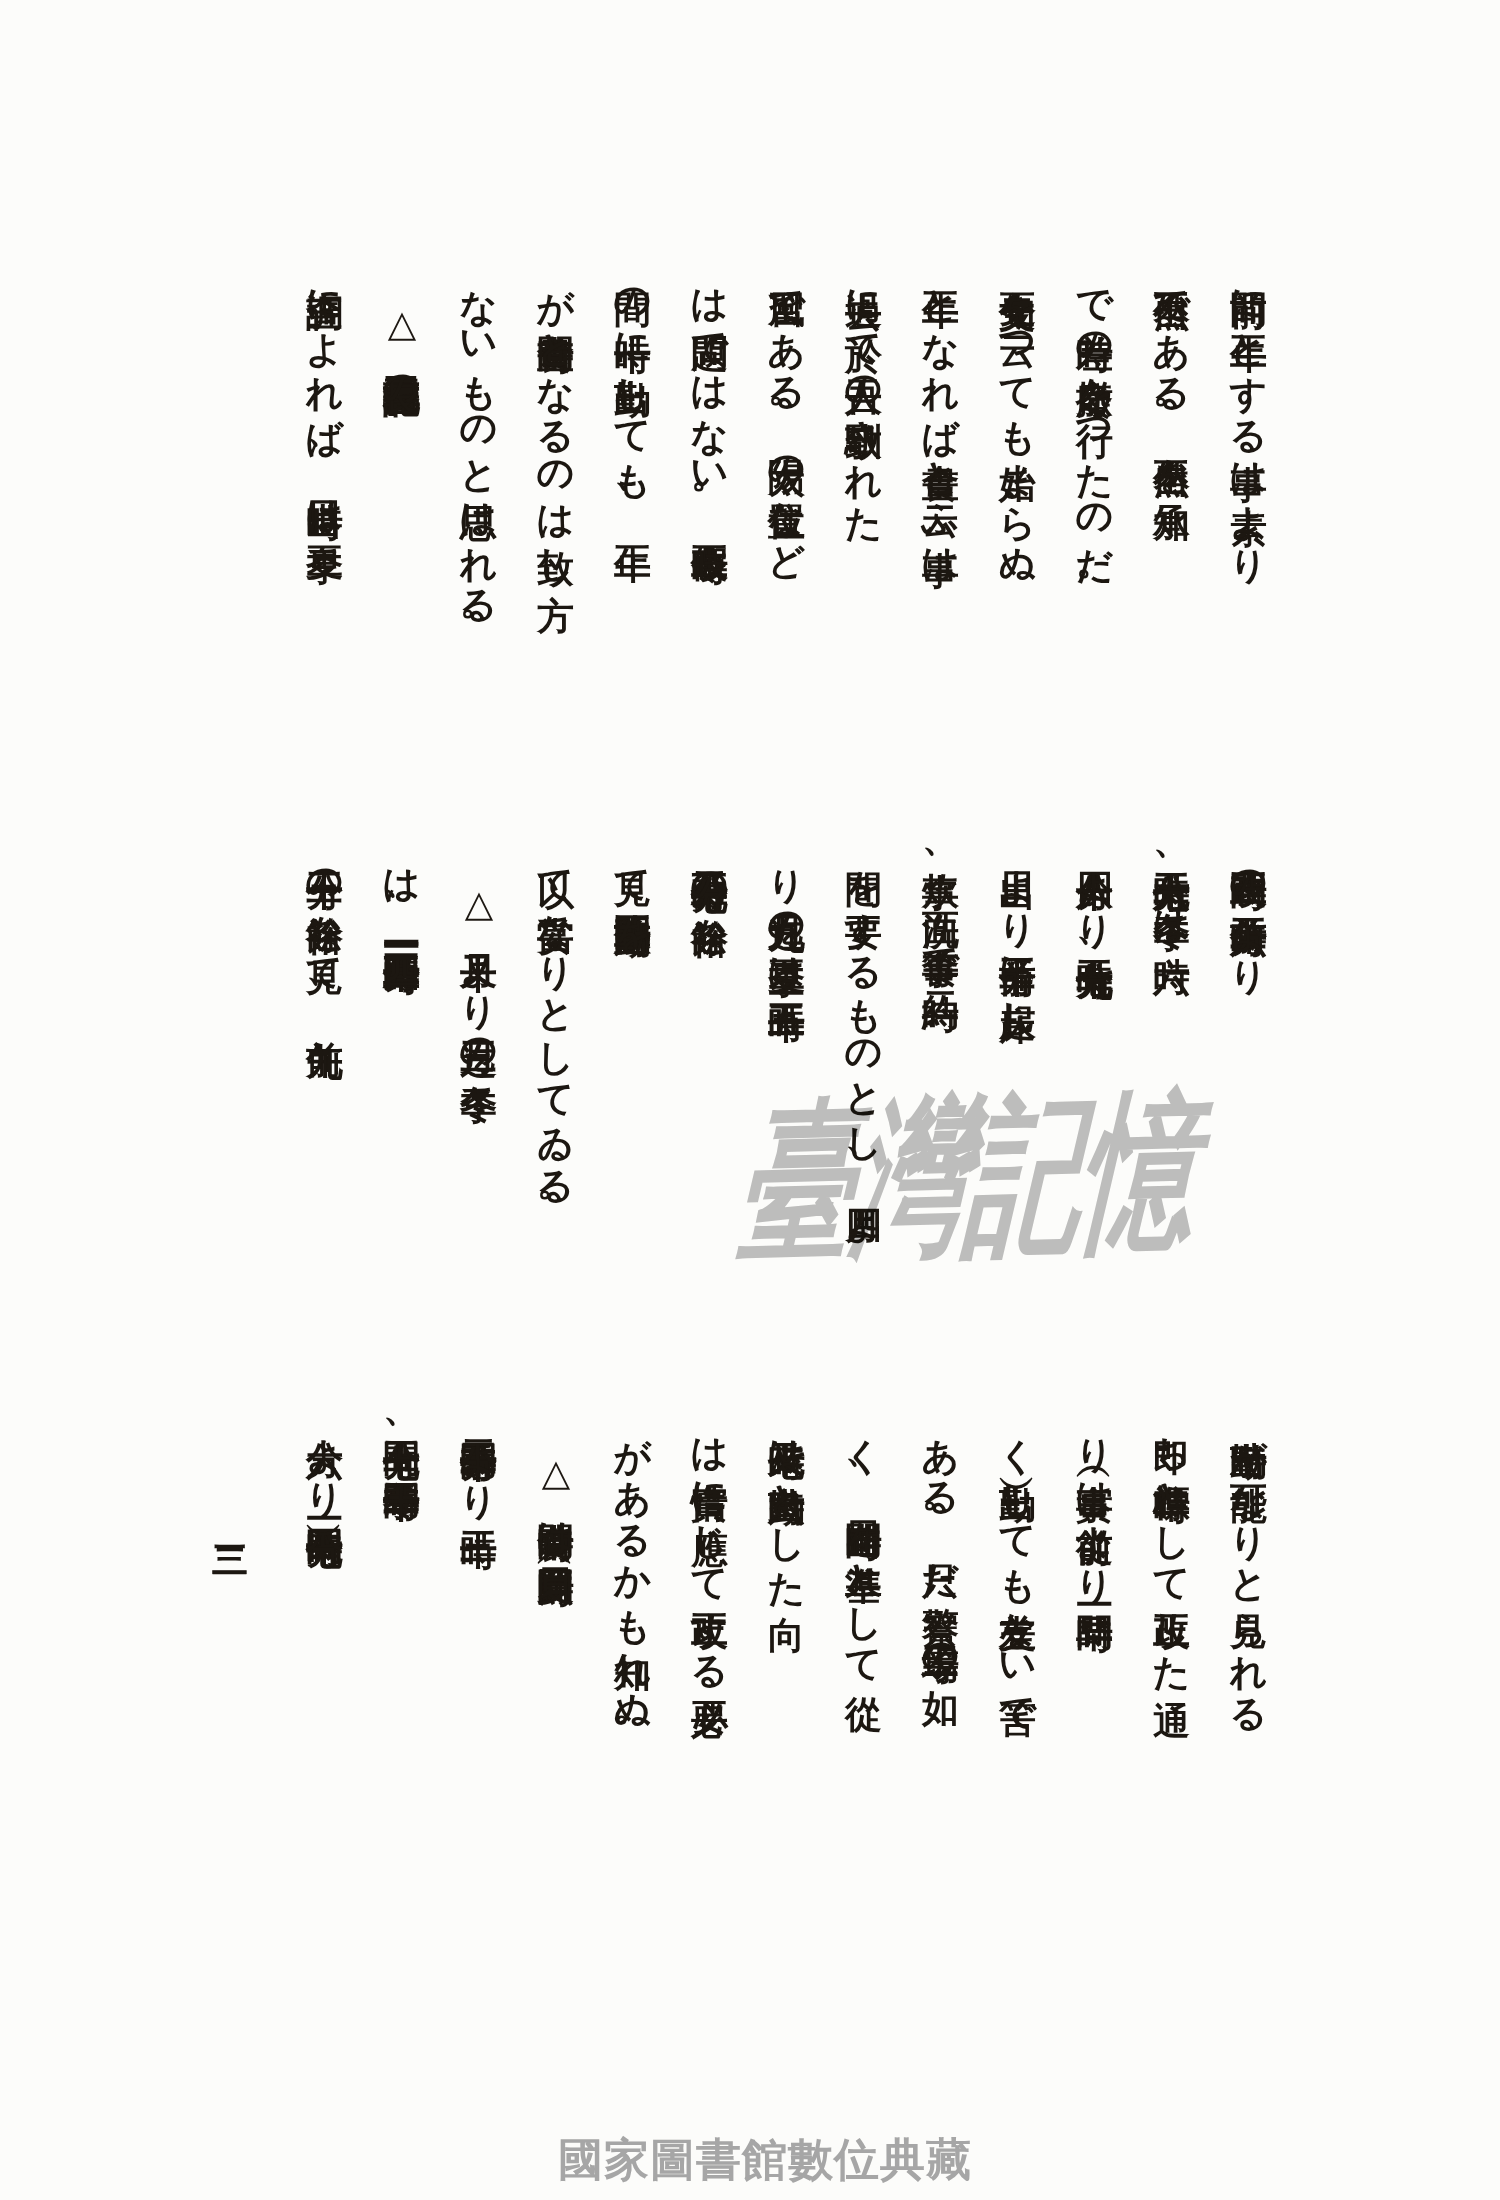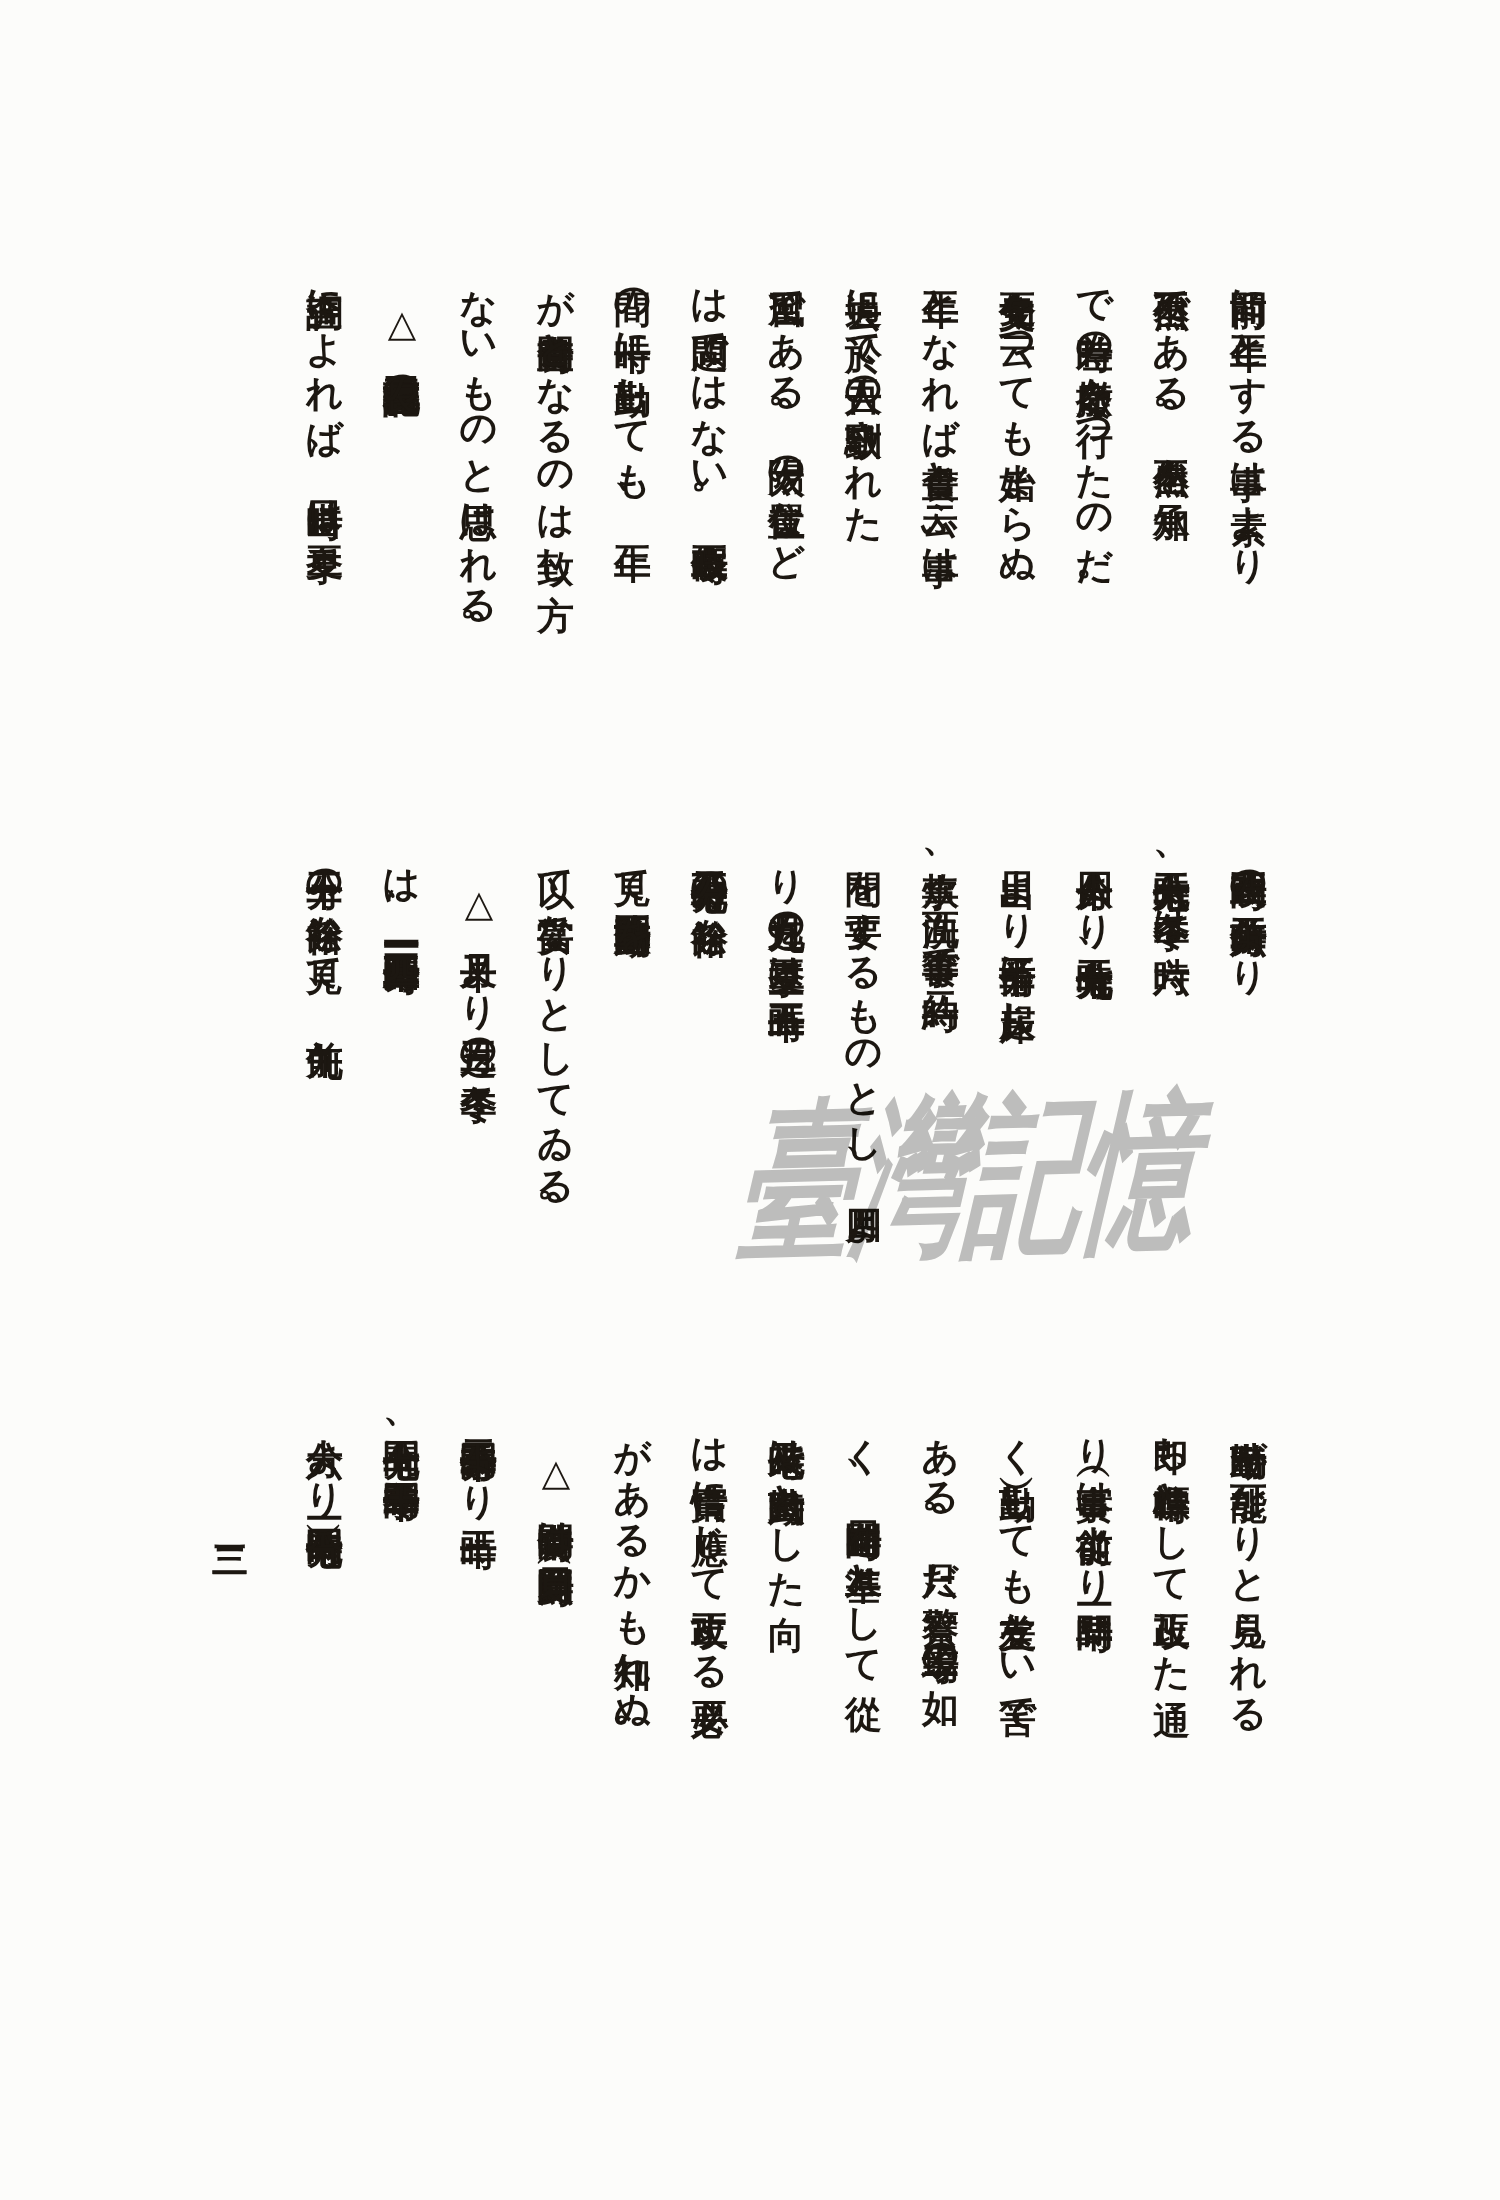--- a/index.html
+++ b/index.html
@@ -136,14 +136,15 @@
     <div class="tcol">間三十七分、冬季十時間三十</div>
     <div class="tcol">六分より十一時間四十七分）</div>
   </section>
 
   <div class="pagenum">二三</div>
 
   <div class="wm">
     <span class="wm-cjk">臺灣記憶</span>
   </div>
 
+  <div class="footer-caption">國家圖書館數位典藏</div>
 
 </div>
 
 </body></html>

